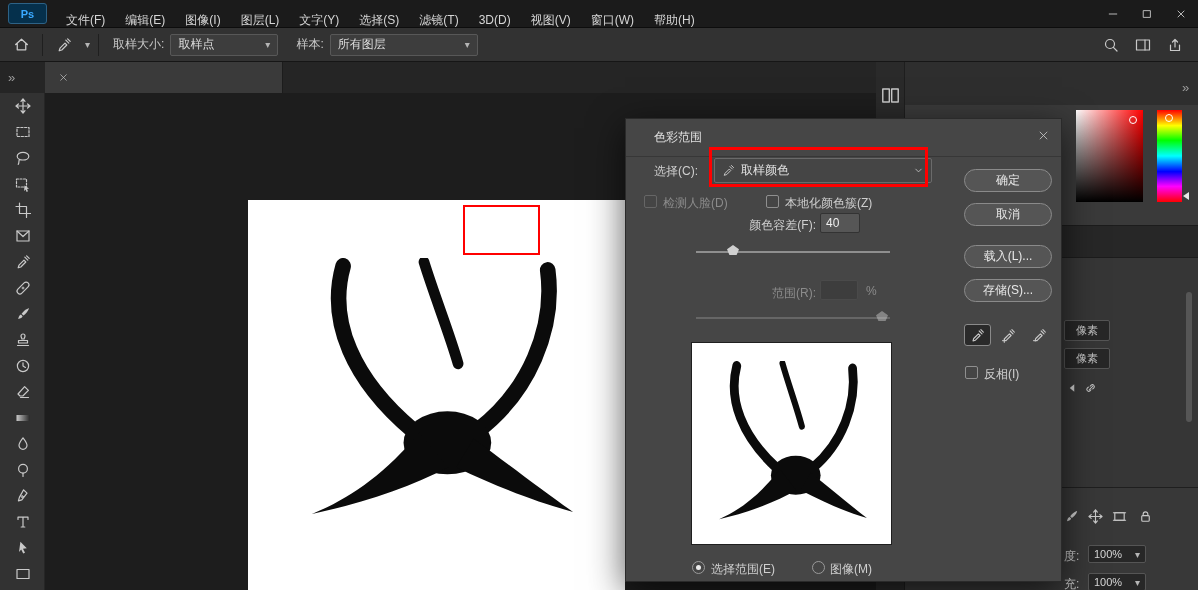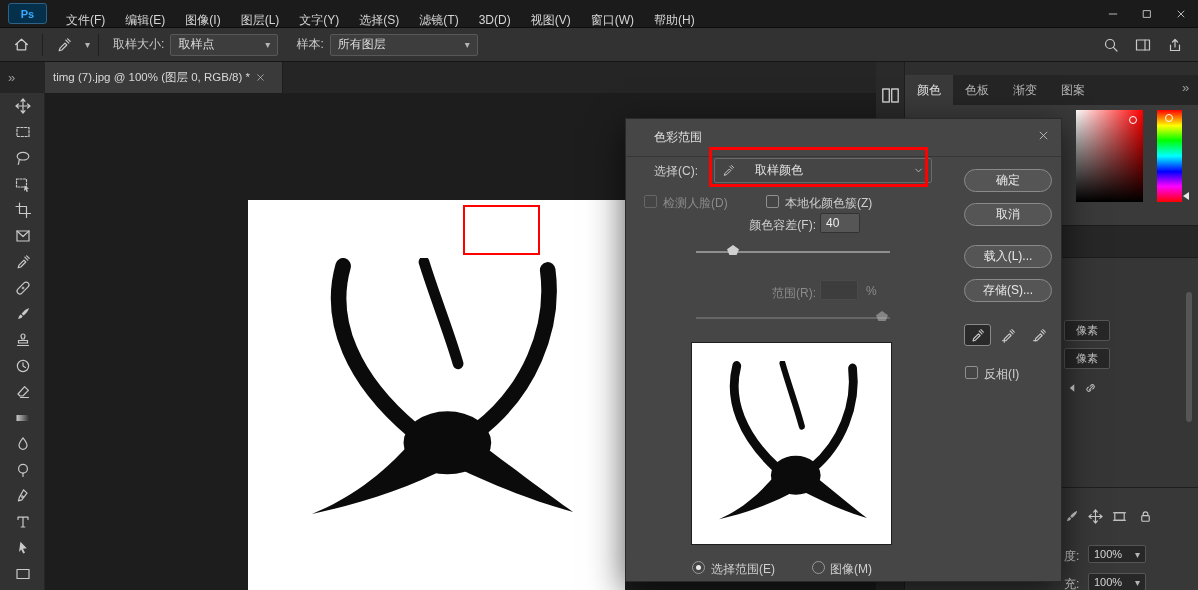--- a/index.html
+++ b/index.html
@@ -183,21 +183,20 @@
     <div class="opt-iconbtn" style="margin-right:10px">
         <svg class="ic" width="16" height="16" viewBox="0 0 16 16">
           <path d="M8 10V2.5M8 2.5L5.5 5M8 2.5L10.5 5M3.5 8v5.5h9V8"></path>
         </svg>
       </div>
   </div>
 
   <div id="tabbar">
     <span class="dbl-chev abs" style="left:8px;top:8px">»</span>
     <div id="doc-tab">
-      <span class="title">timg (7).jpg @ 100% (图层 0, RGB/8) *</span>
       <span style="margin-left:6px">
           <svg class="ic" width="9" height="9" viewBox="0 0 16 16">
             <path d="M3 3l10 10M13 3L3 13"></path>
           </svg>
         </span>
     </div>
   </div>
 
   <div id="toolbar">
       <div class="tool">
@@ -324,26 +323,20 @@
   <div id="panels">
     <span class="dbl-chev abs" style="left:10px;top:1px">«</span>
     <div id="icon-strip">
       <div class="abs" style="left:5px;top:24px">
         <svg class="ic" width="19" height="19" viewBox="0 0 16 16">
             <rect x="1.5" y="2.5" width="5.5" height="11"></rect>
             <rect x="9" y="2.5" width="5.5" height="11"></rect>
           </svg>
       </div>
     </div>
-    <div id="ptabs-row">
-        <div class="ptab active">颜色</div>
-        <div class="ptab">色板</div>
-        <div class="ptab">渐变</div>
-        <div class="ptab">图案</div>
-      </div>
     <span class="dbl-chev abs" style="left:306px;top:18px">»</span>
     <div id="picker-body"></div>
     <div id="color-square"></div>
     <div id="hue-bar"></div>
     <div class="marker" style="left:253px;top:54px"></div>
     <div class="marker" style="left:289px;top:52px"></div>
     <div id="hue-arrow"></div>
     <div id="header2"></div>
     <div id="body2"></div>
     <div class="unit-box" style="left:188px;top:258px">像素</div>
@@ -400,21 +393,21 @@
       <span>色彩范围</span>
     </div>
     <div id="dialog-close">
         <svg class="ic" width="11" height="11" viewBox="0 0 16 16">
           <path d="M3 3l10 10M13 3L3 13"></path>
         </svg>
       </div>
 
     <span class="dlabel" style="left:28px;top:44px">选择(C):</span>
     <div class="dsel" style="left:88px;top:39px;width:218px;height:25px">
-      <span style="display:flex;align-items:center;gap:20px">
+      <span style="display:flex;align-items:center;gap:6px">
         <svg class="ic" width="13" height="13" viewBox="0 0 16 16">
             <path d="M9.8 3.2l3 3M11.6 1.8l2.6 2.6M4 11.2l5-5 1.8 1.8-5 5-2.6.8z"></path>
           </svg>
         <span>取样颜色</span>
       </span>
       <svg class="ic" width="11" height="11" viewBox="0 0 16 16">
           <path d="M4 6l4 4 4-4"></path>
         </svg>
     </div>
 

